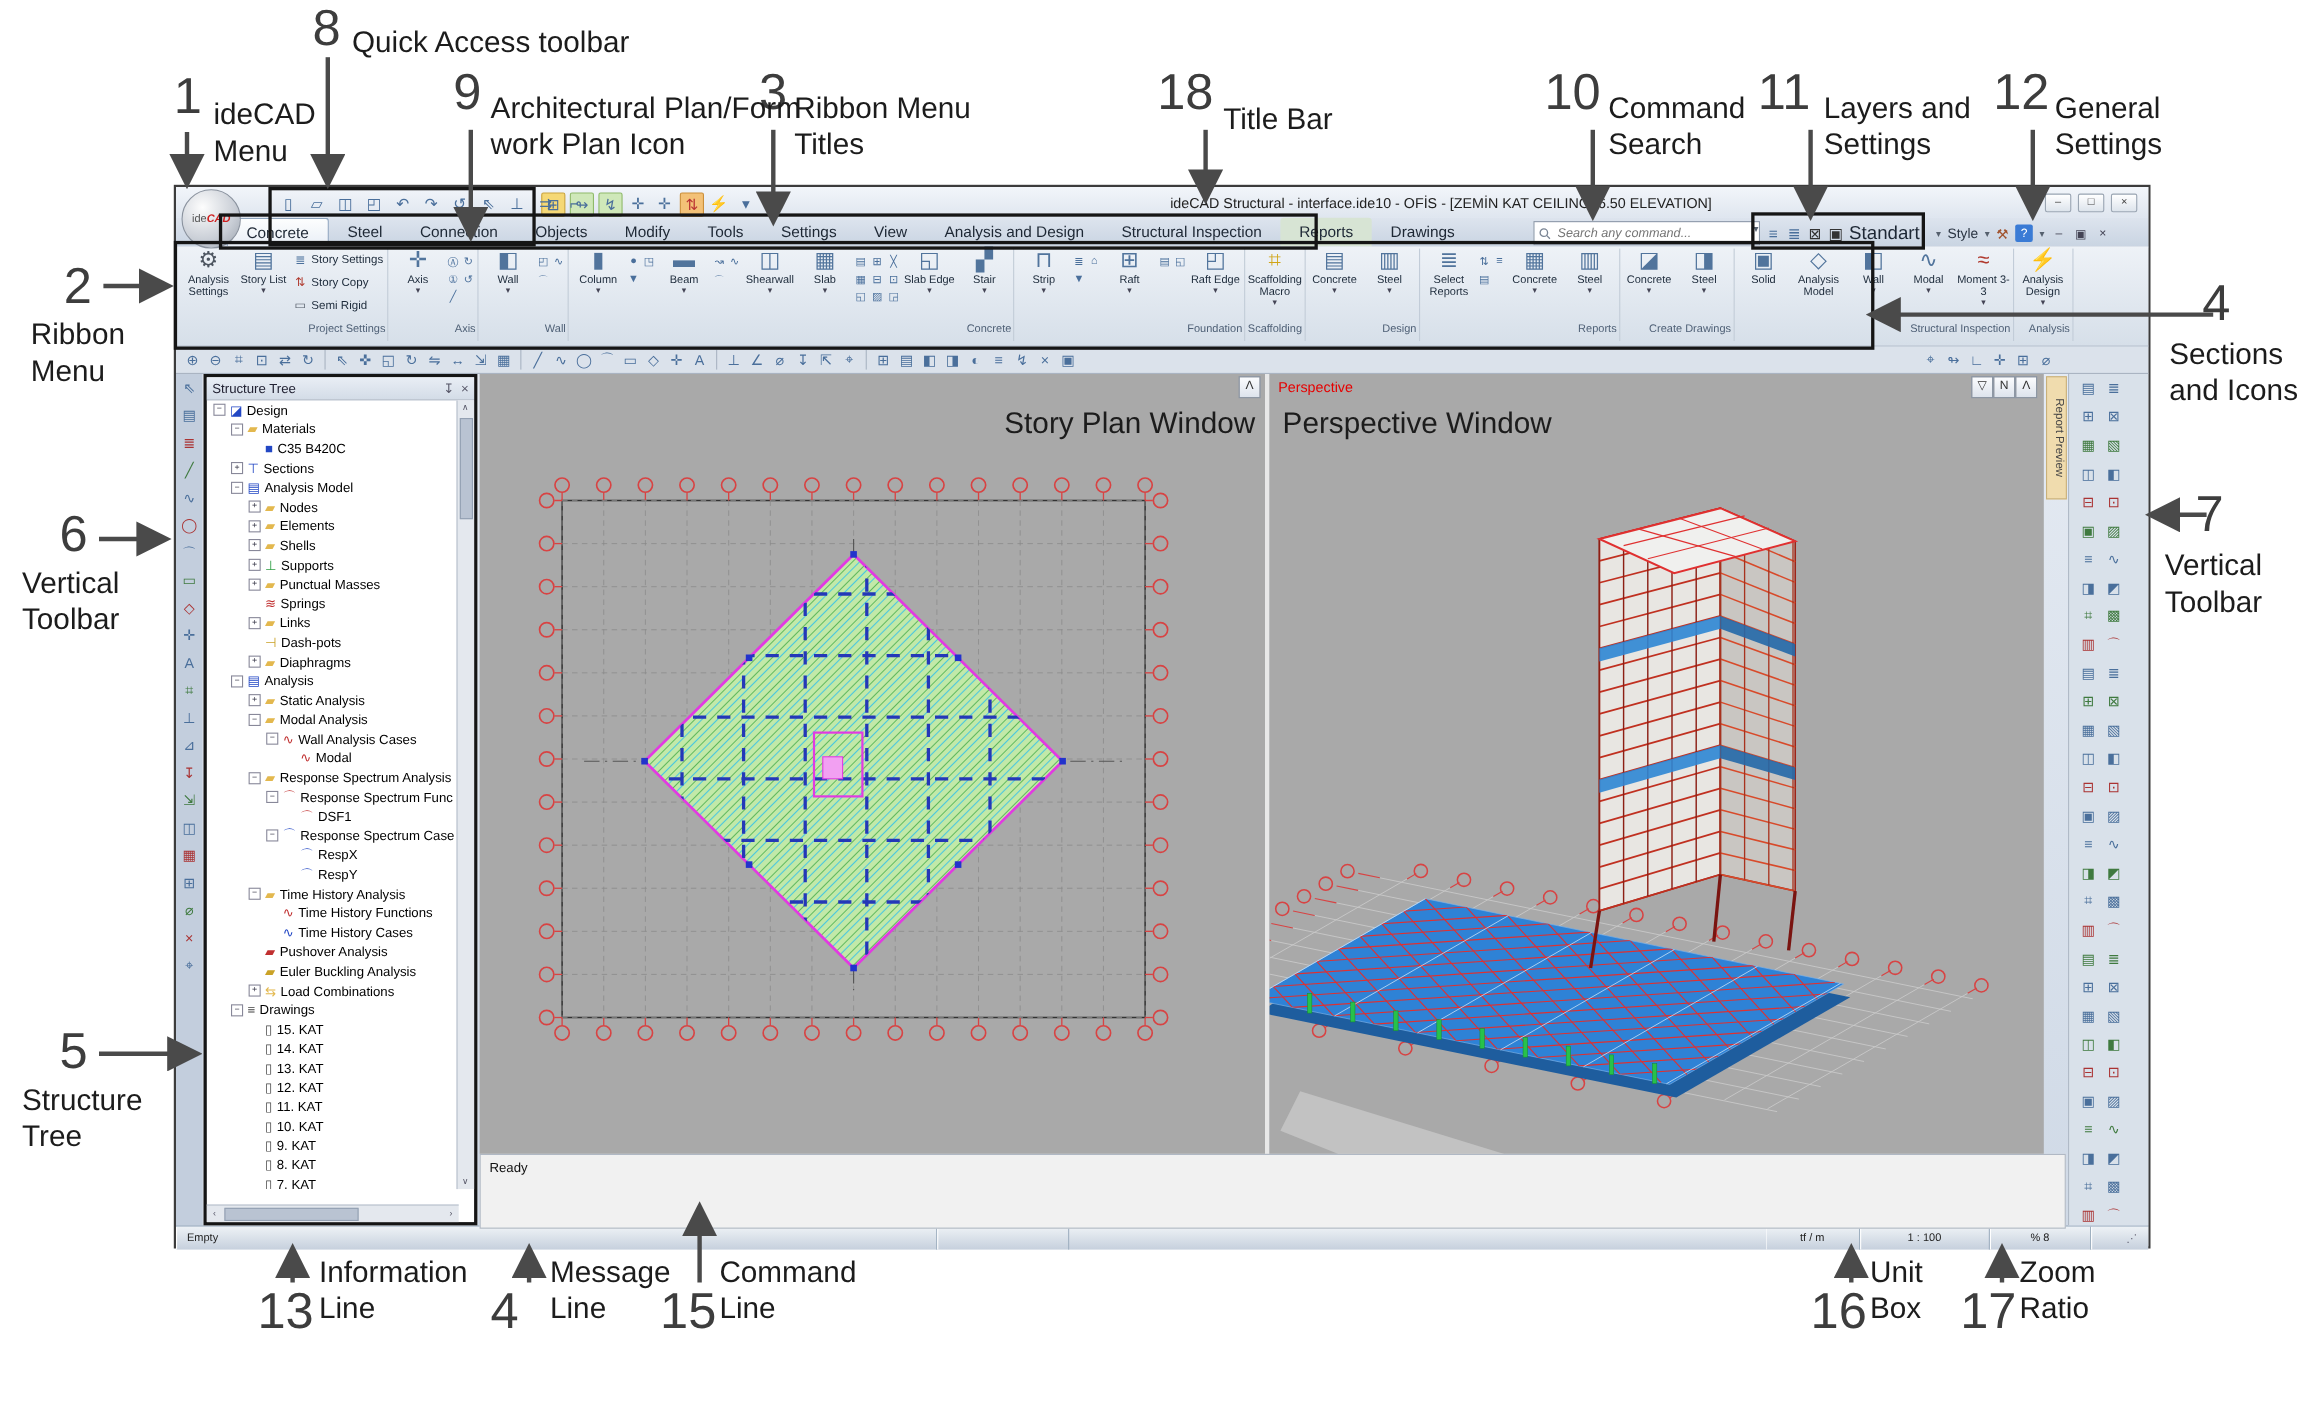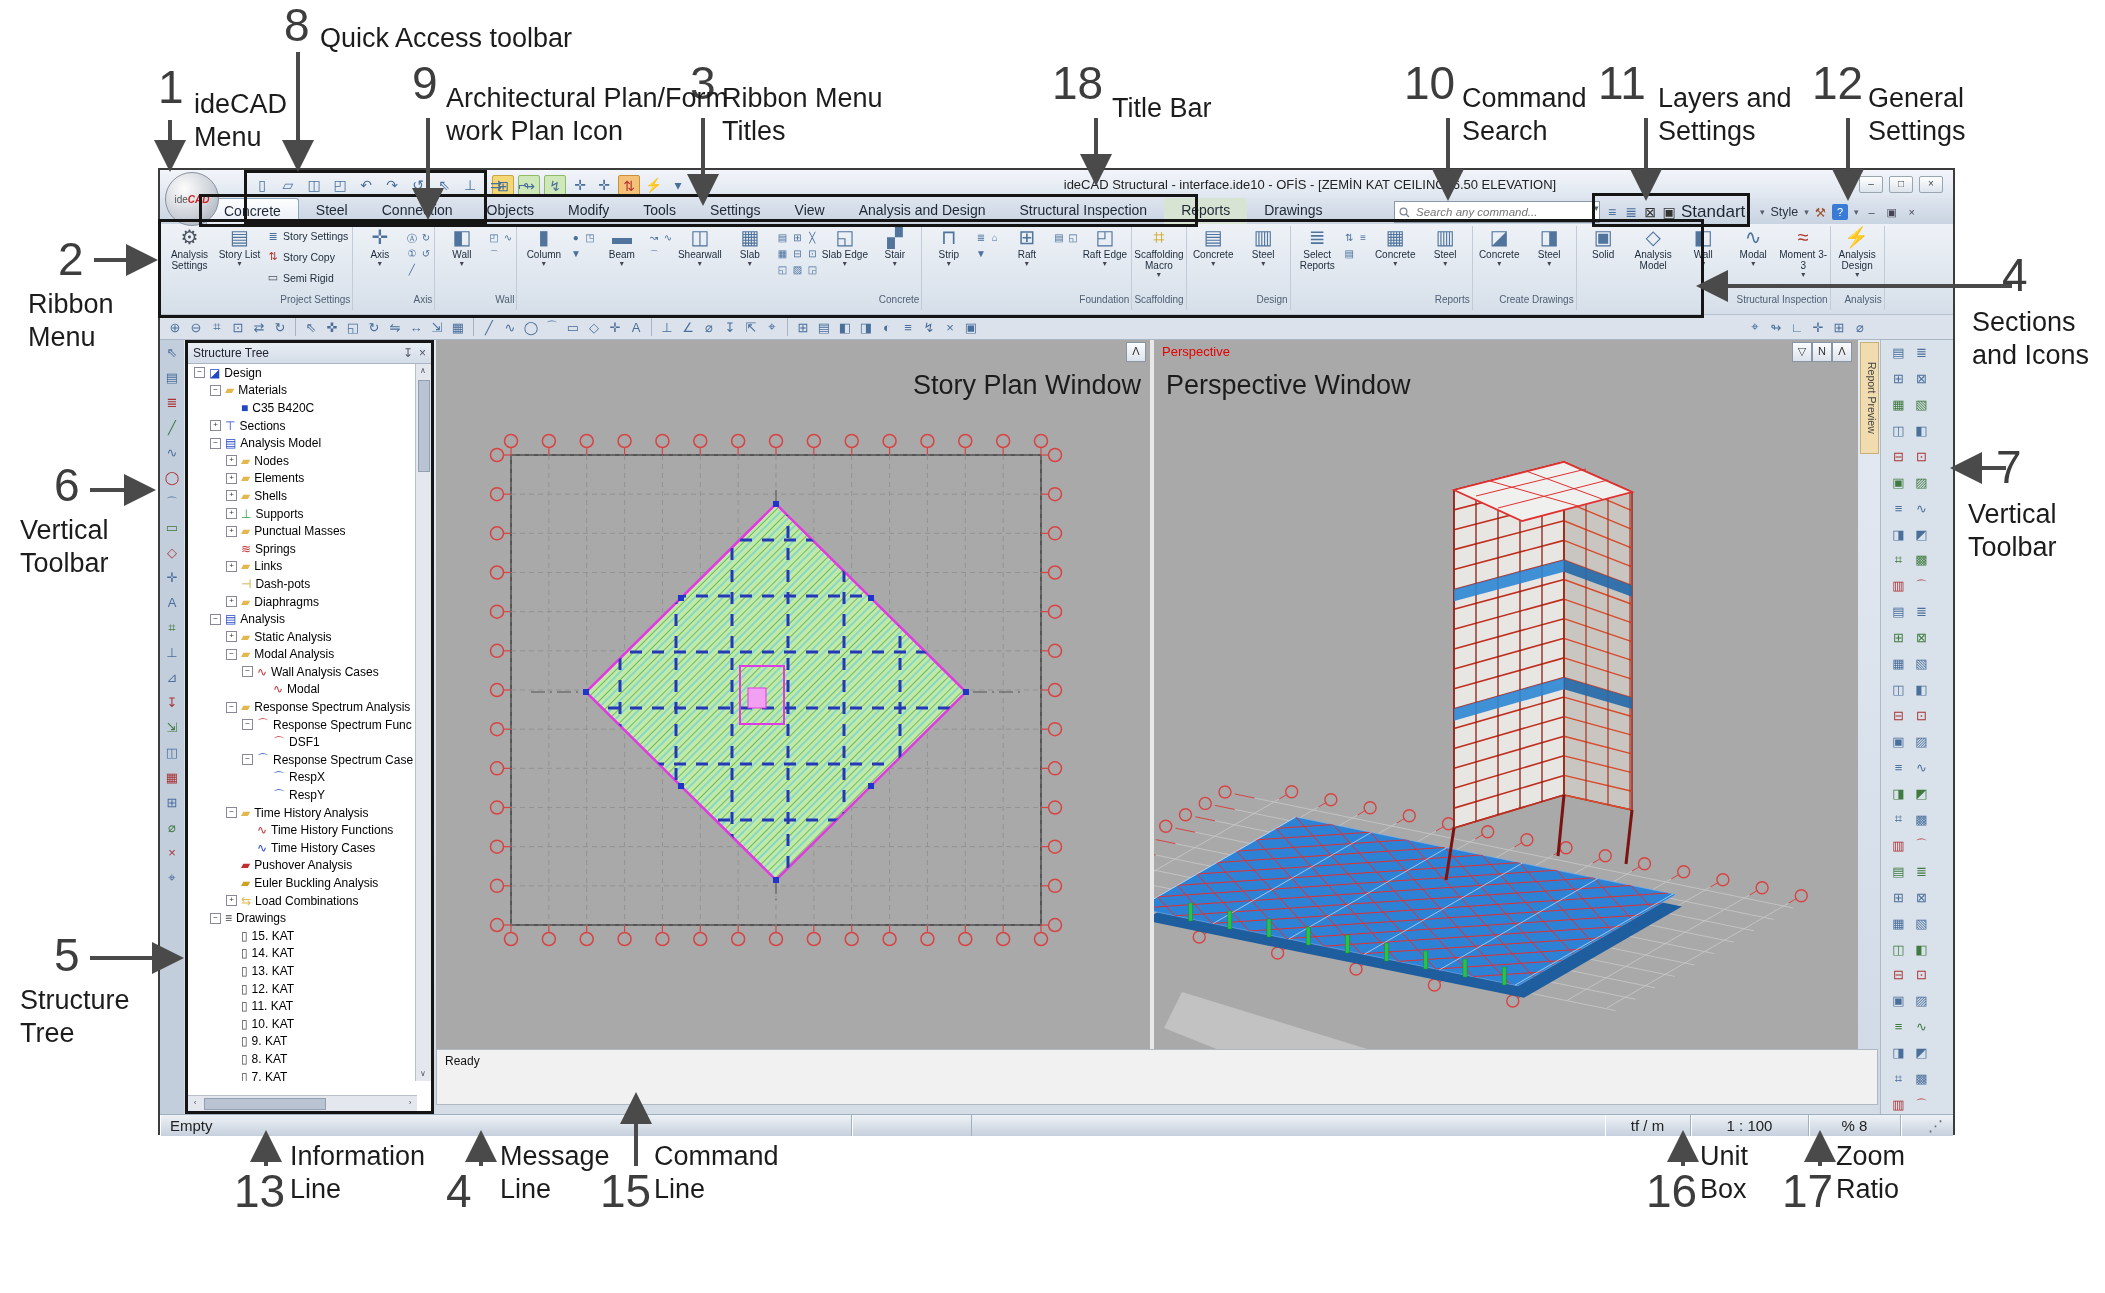--- a/index.html
+++ b/index.html
@@ -135,27 +135,27 @@
   
   #reporttab{position:absolute;left:1700px;top:172px;width:17px;height:110px;background:#f0dcae;
              border:1px solid #c8b07a;writing-mode:vertical-rl;font-size:10.5px;color:#444;
              text-align:center;z-index:31;}
   #rightbar{position:absolute;left:1720px;top:170px;width:73px;height:774px;background:#d9e1ea;
             border-left:1px solid #b0bac7;display:flex;gap:4px;padding:3px 0 0 8px;box-sizing:border-box;z-index:30;}
   .rcol{display:flex;flex-direction:column;gap:7px;}
   .rcol .tico{width:19px;height:19px;font-size:13px;}
   .rcol .tico:nth-child(3n){color:#3f7a3f;} .rcol .tico:nth-child(5n){color:#a33;}
   
-  #cmdpanel{position:absolute;left:276px;top:879px;width:1442px;height:56px;background:#f1f1f1;
+  #cmdpanel{position:absolute;left:276px;top:879px;width:1442px;height:68px;background:#f1f1f1;
             border:1px solid #b0b8c4;box-sizing:border-box;font-size:12px;color:#111;
             padding:4px 0 0 8px;z-index:29;}
   #cmdstrip{position:absolute;left:276px;top:933px;width:1442px;height:11px;background:#d4dce6;z-index:28;}
   #statusbar{position:absolute;left:0;top:944px;width:100%;height:21px;
              background:linear-gradient(#eef2f6,#c6d0dd);border-top:1px solid #9fb0c0;
-             display:flex;align-items:center;font-size:15px;color:#222;}
+             display:flex;align-items:center;font-size:10px;color:#222;}
   .scell{height:100%;display:flex;align-items:center;border-right:1px solid #9fb0c0;
          box-shadow:1px 0 0 #fff inset;padding:0 10px;box-sizing:border-box;}
   #st-left{width:692px;} #st-a{width:120px;} #st-flex{flex:1;border-right:1px solid #9fb0c0;}
   #st-unit{width:86px;justify-content:center;} #st-scale{width:118px;justify-content:center;}
   #st-zoom{width:92px;justify-content:center;} #st-grip{width:52px;justify-content:flex-end;border-right:none;color:#667;}
 </style>
 </head>
 <body>
 
 <div id="page">

